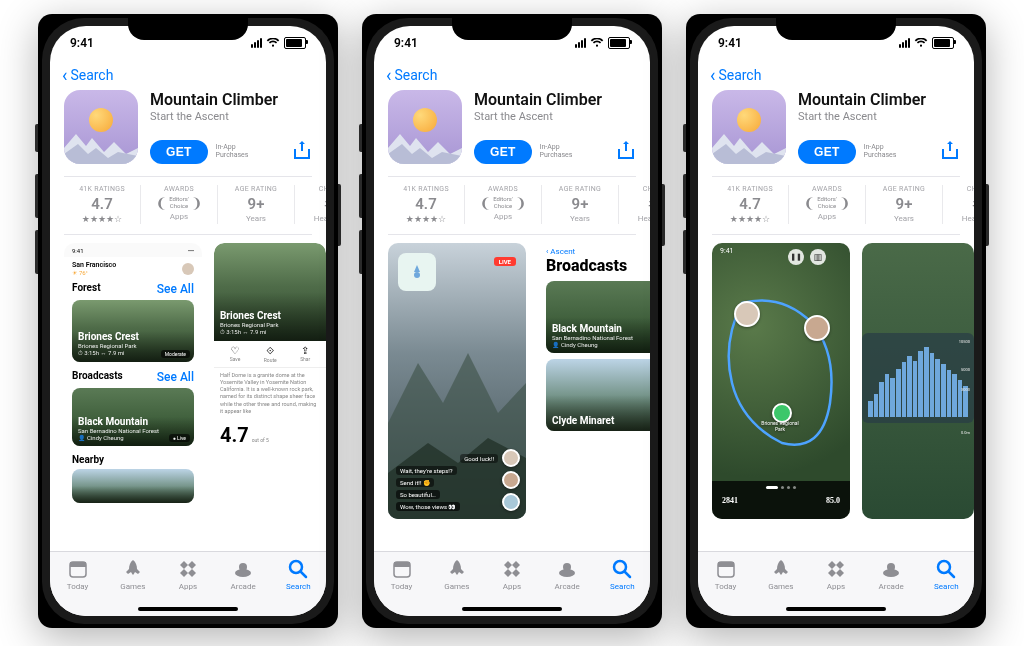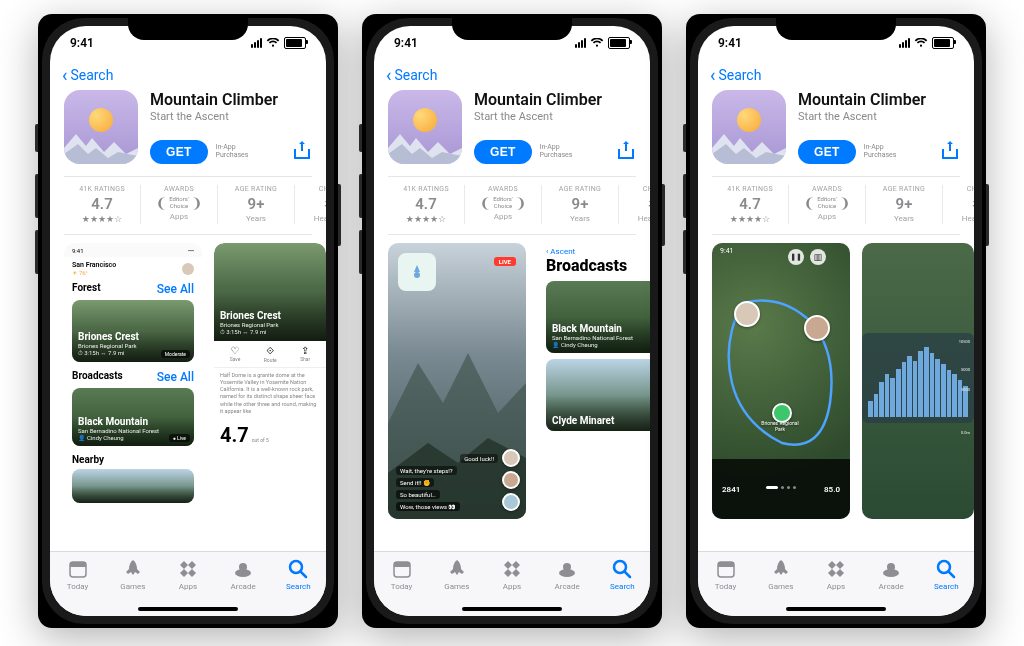--- a/index.html
+++ b/index.html
@@ -569,21 +569,21 @@
           <div class="circbtn" style="font-size:9px;">▥</div>
         </div>
         <svg class="route" viewBox="0 0 138 276">
           <path d="M30 60 Q10 100 20 140 Q30 180 70 200 Q110 210 118 160 Q125 110 100 80 Q70 50 30 60 Z" fill="none" stroke="#4da3ff" stroke-width="2.5" stroke-linejoin="round"></path>
         </svg>
         <div class="avc" style="top:58px;left:22px;"></div>
         <div class="avc" style="top:72px;left:92px;background:#c8a890;"></div>
         <div style="position:absolute;top:160px;left:60px;width:16px;height:16px;border-radius:50%;background:#3cc76a;border:2px solid #fff;box-shadow:0 1px 3px rgba(0,0,0,.5);"></div>
         <div class="labpin" style="top:178px;left:44px;width:48px;">Briones
 Regional Park</div>
-        <div style="position:absolute;bottom:0;left:0;right:0;height:28px;background:rgba(0,0,0,.75);display:flex;justify-content:space-between;align-items:center;padding:16px 10px;">
+        <div style="position:absolute;bottom:0;left:0;right:0;height:28px;background:rgba(0,0,0,.75);display:flex;justify-content:space-between;align-items:center;padding:5px 10px;font-family:Liberation Serif, serif;">
           <span style="font-size:8px;color:#fff;font-weight:600;">2841</span>
           <span style="font-size:8px;color:#fff;font-weight:600;">85.0</span>
         </div>
         
         <div style="position:absolute;bottom:30px;left:0;right:0;display:flex;justify-content:center;gap:3px;">
           <span style="width:12px;height:3px;background:#fff;border-radius:2px;"></span>
           <span style="width:3px;height:3px;background:rgba(255,255,255,.5);border-radius:2px;"></span>
           <span style="width:3px;height:3px;background:rgba(255,255,255,.5);border-radius:2px;"></span>
           <span style="width:3px;height:3px;background:rgba(255,255,255,.5);border-radius:2px;"></span>
         </div>

